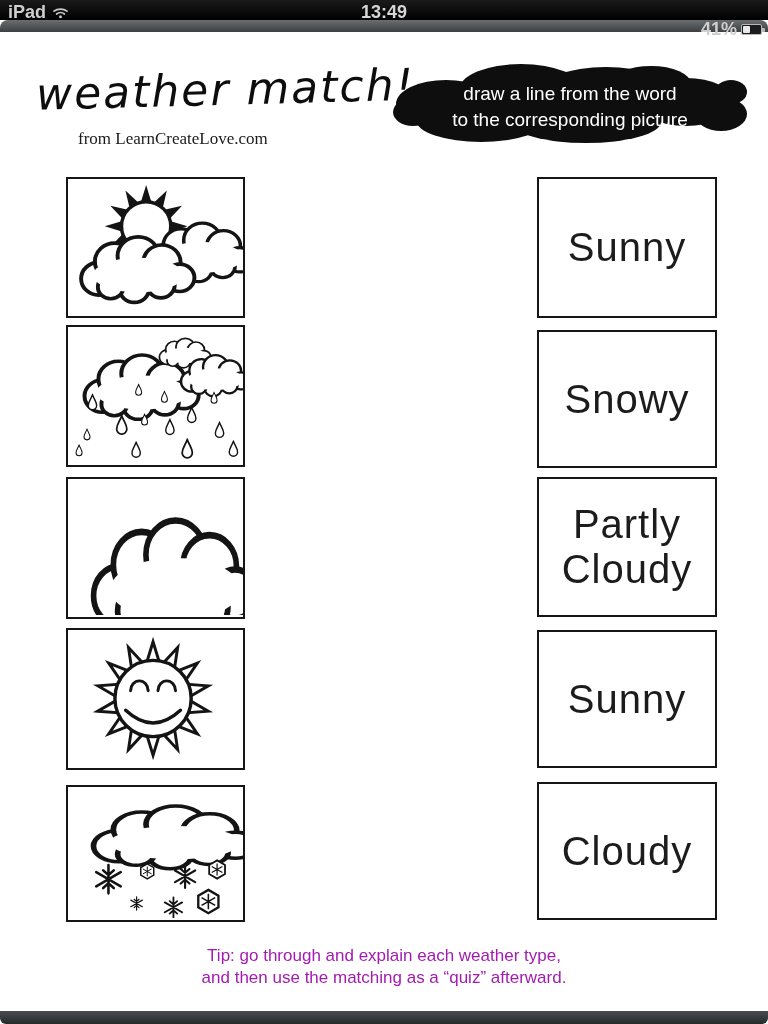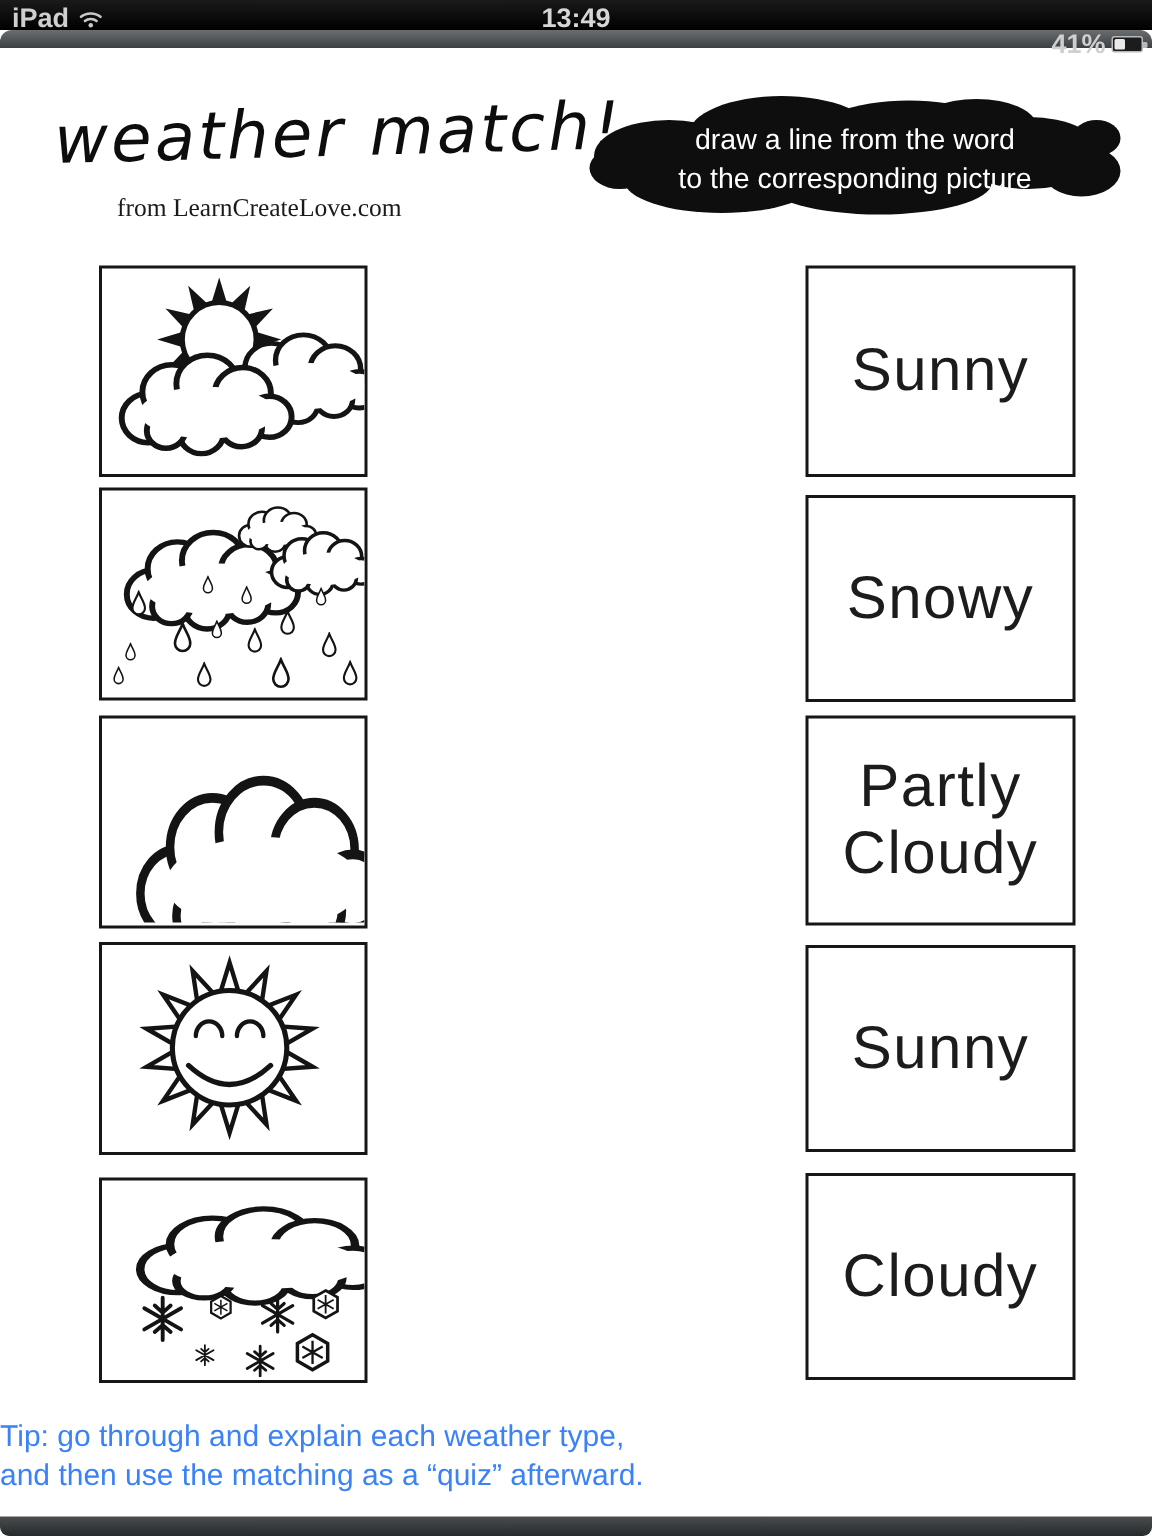--- a/index.html
+++ b/index.html
@@ -34,22 +34,22 @@
     color:#fff; font-size:19px; line-height:1.35; text-align:center; padding-top:2px; }
 
   
   .pic-box { position:absolute; left:66px; width:179px; border:2px solid #161616; background:#fff;
     display:flex; align-items:center; justify-content:center; overflow:hidden; }
   .word-box { position:absolute; left:520px; width:180px; border:2px solid #161616; background:#fff;
     display:flex; align-items:center; justify-content:center; text-align:center;margin-left:17px; }
   .word-box span { font-size:40px; line-height:1.12; color:#1c1c1c; letter-spacing:1px; }
 
   
-  .tip { position:absolute; left:0; top:945px; width:768px; 
-    font-size:20px; line-height:1.3; color:#3b82f6; }
+  .tip { position:absolute; left:0; top:945px; width:768px; text-align:center;
+    font-size:17px; line-height:1.3; color:#a21caf; }
 
   .hidden-defs { position:absolute; width:0; height:0; overflow:hidden; }
 </style>
 </head>
 <body>
 
 <svg class="hidden-defs" aria-hidden="true">
   <defs>
     <symbol id="cloud" viewBox="0 0 140 80">
       <g fill="#fff" stroke="#141414" stroke-width="4">

